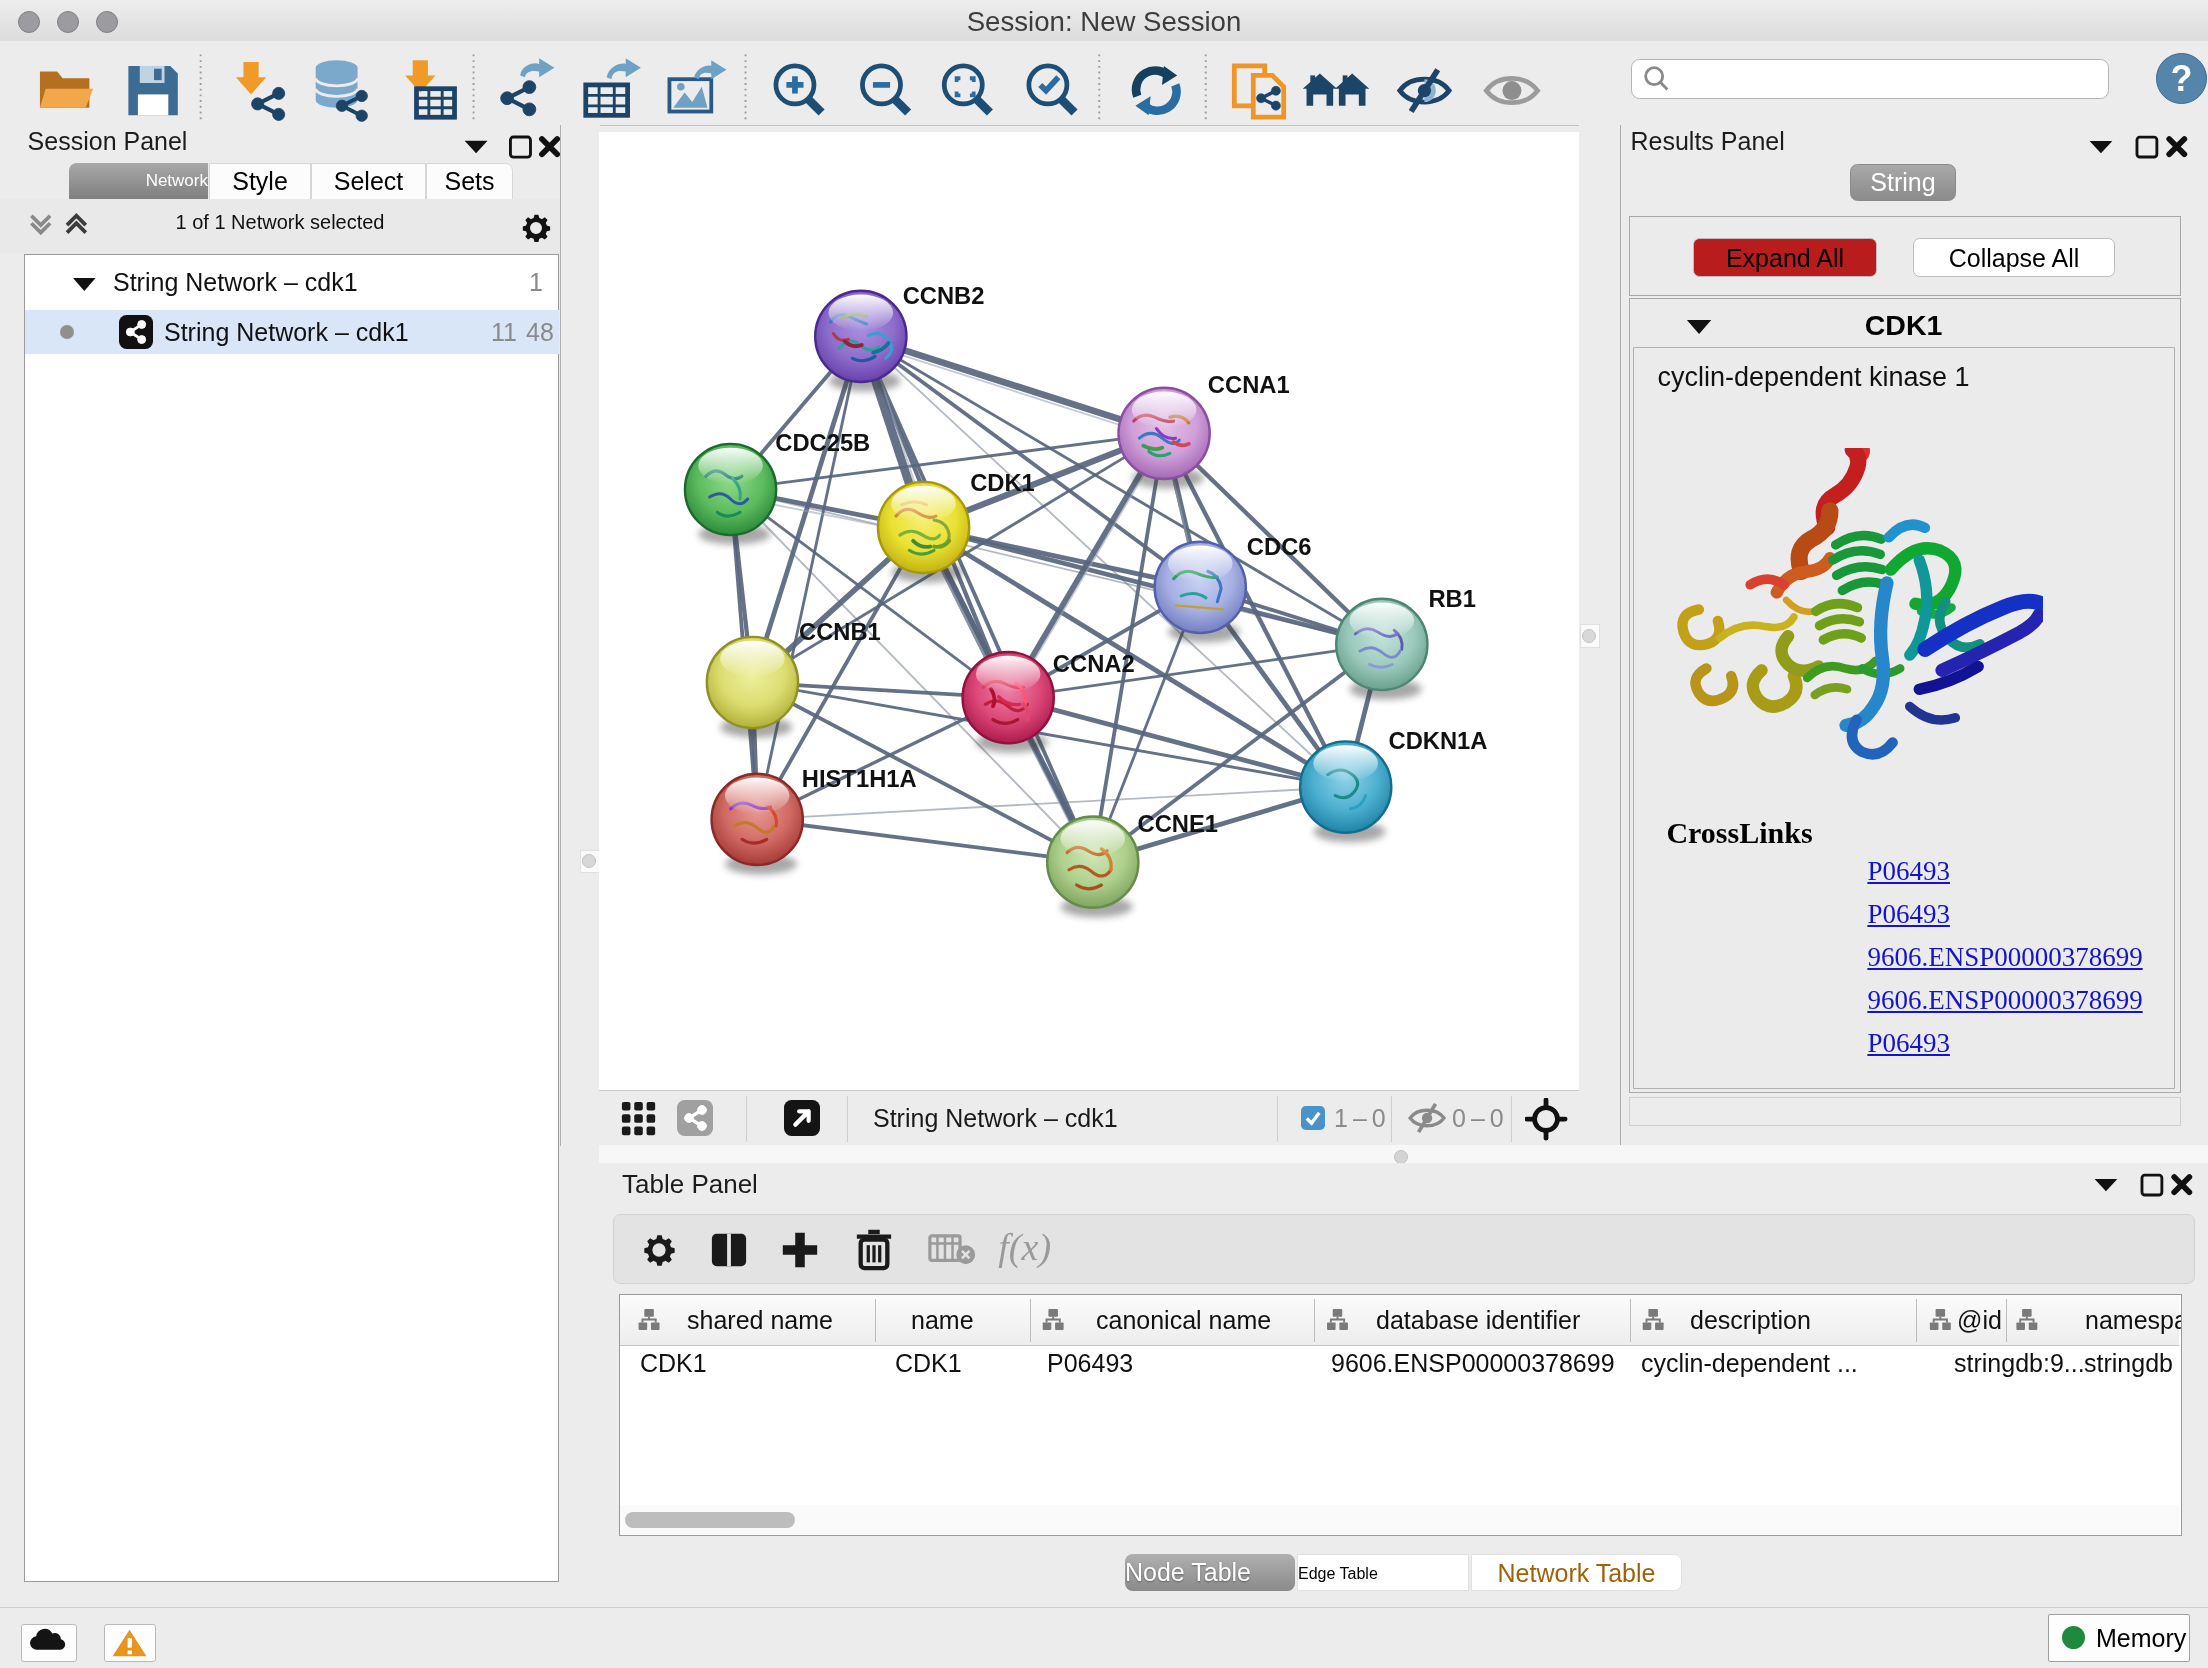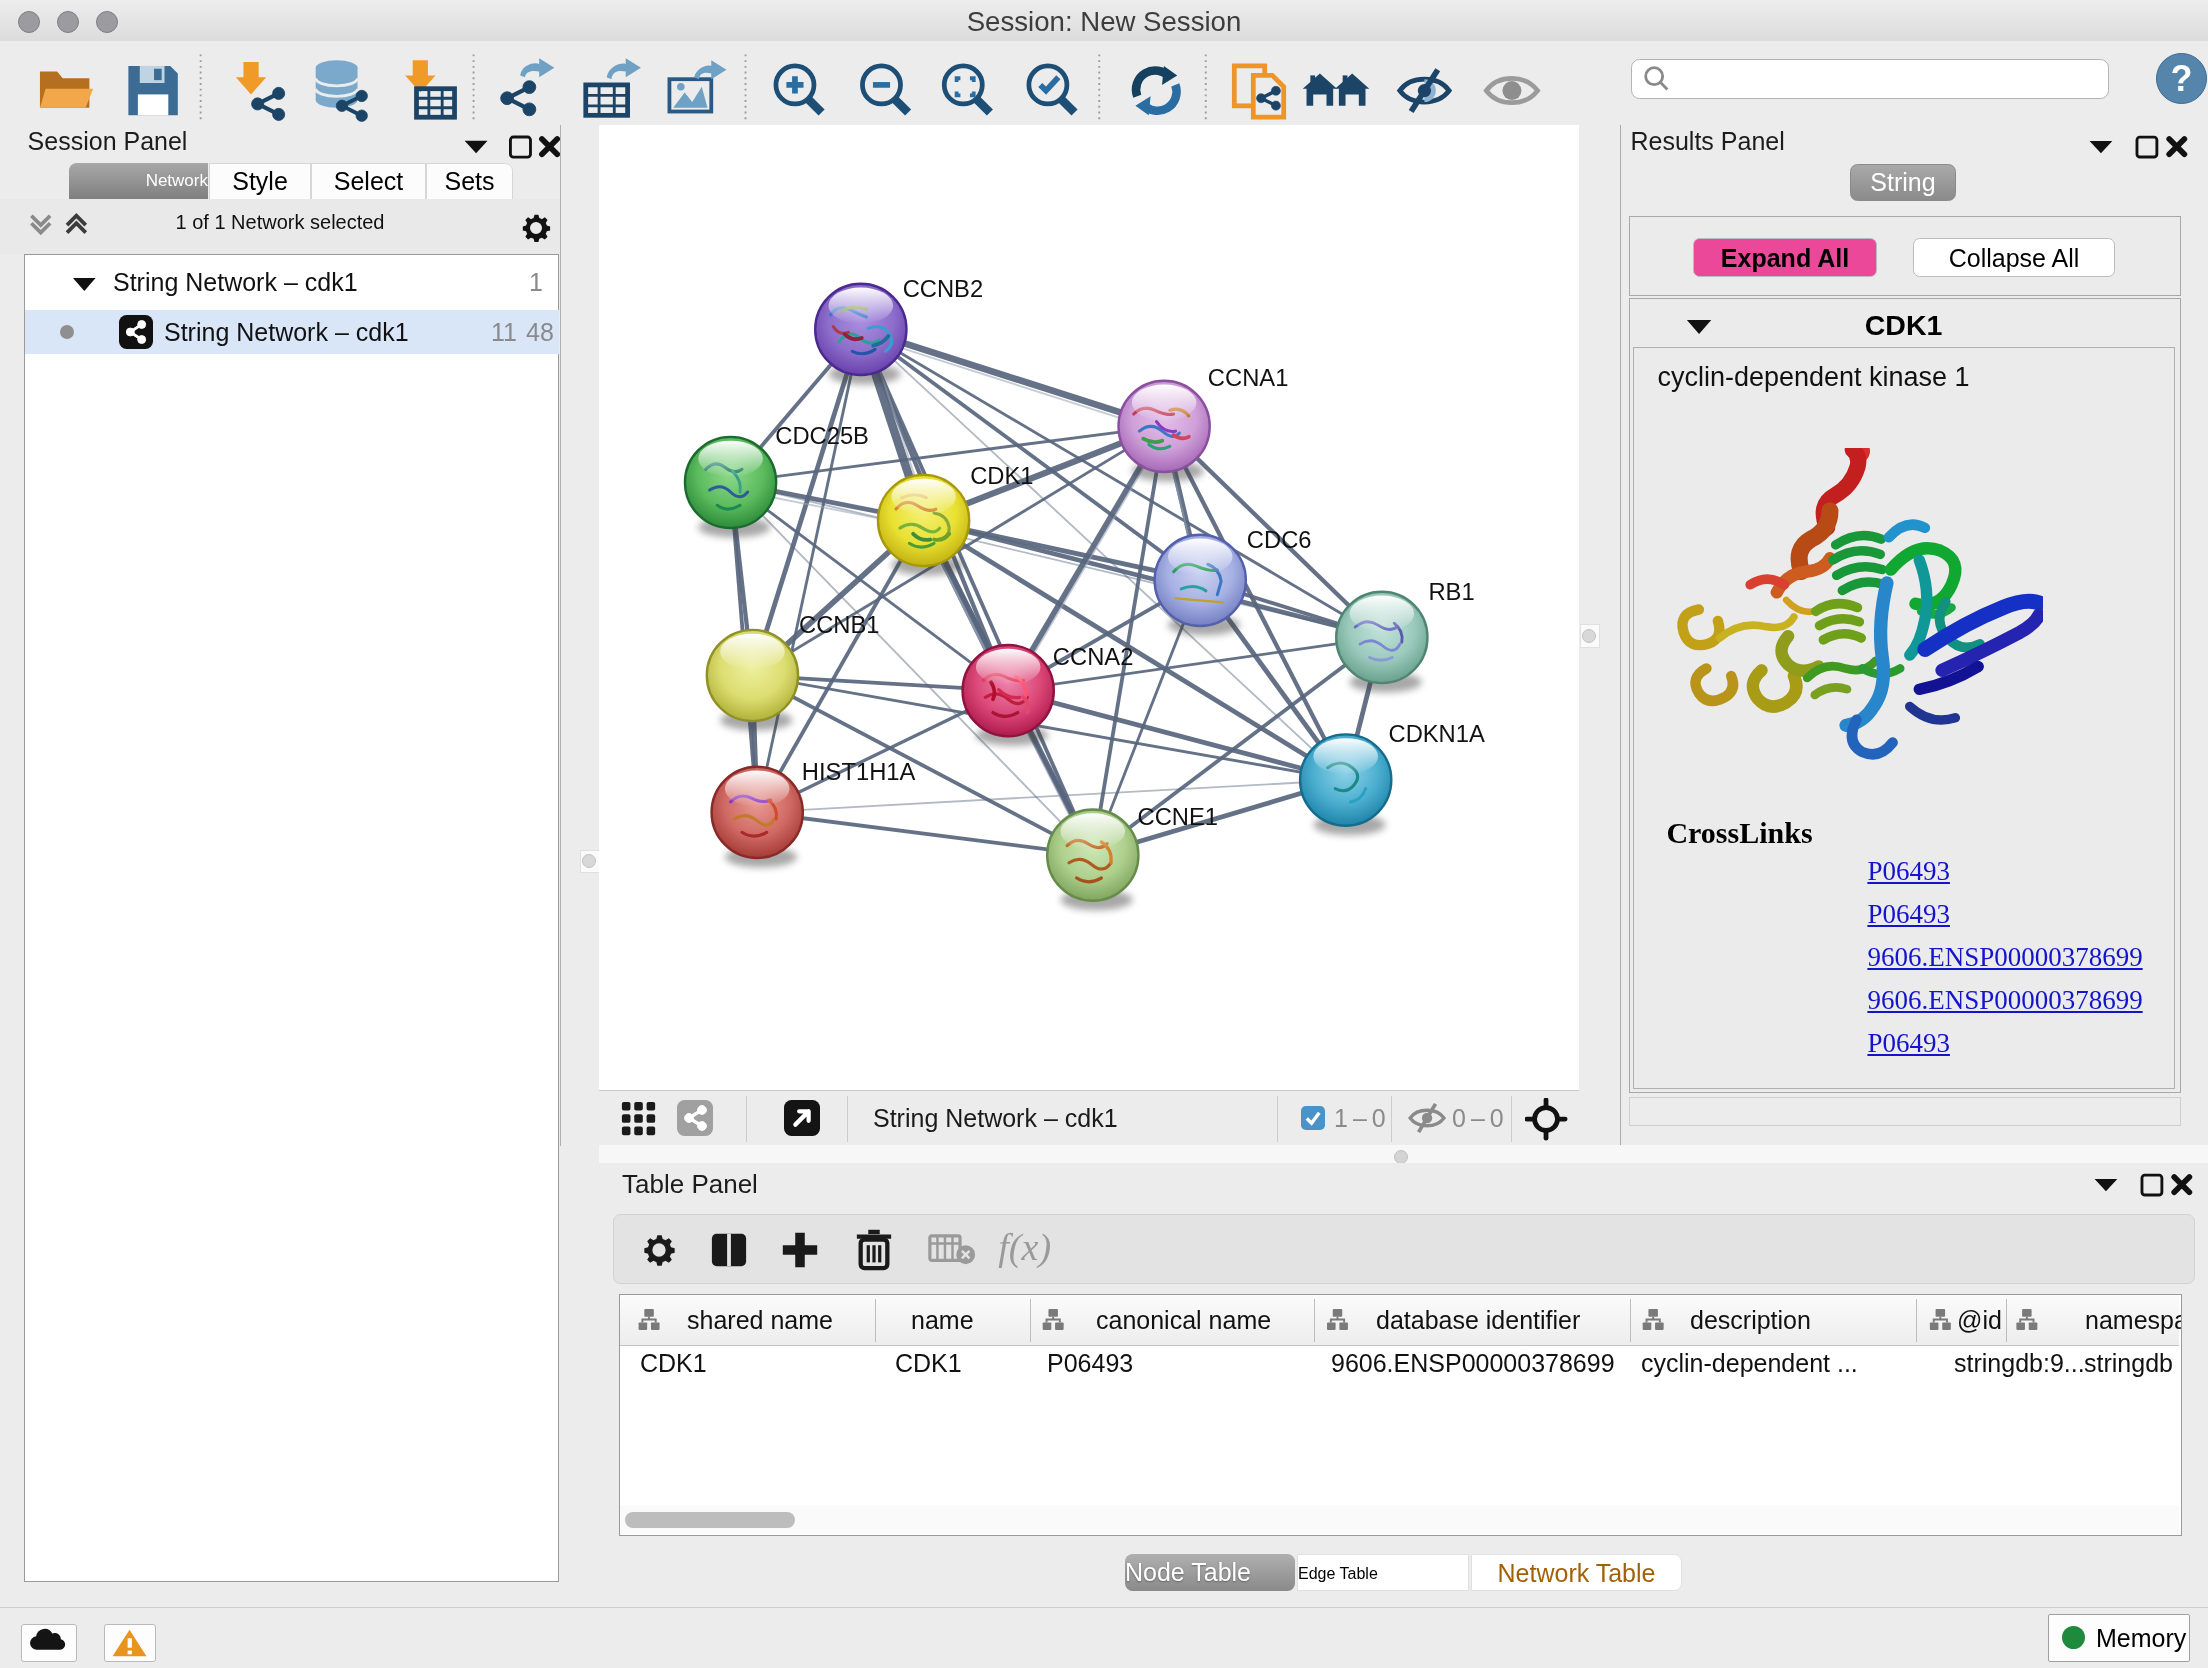--- a/index.html
+++ b/index.html
@@ -228,21 +228,21 @@
       <div class="abs" style="left:466px;top:7.6px;font-size:25px;color:#8a8a8a;">11</div>
       <div class="abs" style="left:501px;top:7.6px;font-size:25px;color:#8a8a8a;">48</div>
     </div>
   </div>
 </div>
 
 <div class="abs" style="left:560px;top:125px;width:39px;height:1021px;background:#ececec;border-left:1px solid #b0b0b0;"></div>
 <div class="abs" style="left:580px;top:850px;width:18px;height:21px;background:#fafafa;border:1px solid #e0e0e0;"></div>
 <div class="abs" style="left:582px;top:854px;width:12.4px;height:12.4px;border-radius:50%;background:#d8d8d8;border:1px solid #c2c2c2;"></div>
 
-<div class="abs" id="canvas" style="left:599px;top:125px;width:980px;height:965px;background:#ffffff;">
+<div class="abs" id="canvas" style="left:599px;top:132px;width:980px;height:965px;background:#ffffff;font-weight:bold;">
 <svg width="980" height="965" viewBox="0 0 1030 1015">
 <defs>
   <filter id="b" x="-50%" y="-50%" width="200%" height="200%">
           <feGaussianBlur stdDeviation="4"></feGaussianBlur>
         </filter>
   <linearGradient id="gloss" x1="0" y1="0" x2="0" y2="1">
     <stop offset="0" stop-color="#ffffff" stop-opacity="0.98"></stop>
     <stop offset="0.55" stop-color="#ffffff" stop-opacity="0.45"></stop>
     <stop offset="1" stop-color="#ffffff" stop-opacity="0"></stop>
   </linearGradient>
@@ -588,22 +588,22 @@
   <svg class="abs" style="left:461px;top:9.5px;" width="109" height="27" viewBox="0 0 115 28">
     <path d="M8 6 L32 6 L20 19 Z" fill="#111"></path>
     <rect x="58" y="2" width="21" height="21" rx="3" fill="none" stroke="#111" stroke-width="3"></rect>
     <path d="M92 4 L108 20 M108 4 L92 20" stroke="#111" stroke-width="6" stroke-linecap="round"></path>
   </svg>
   <div class="abs" style="left:229px;top:39px;width:104px;height:35px;background:linear-gradient(#a9a9a9,#8b8b8b);border:1px solid #8a8a8a;border-radius:7.6px;
        color:#fff;font-size:25px;text-align:center;line-height:35px;">String</div>
   <div class="abs" style="left:5.7px;top:74px;width:559px;height:1022px;"></div>
 
   <div class="abs" style="left:7.6px;top:91px;width:552px;height:80px;background:#ebebeb;border:1.9px solid #a8a8a8;box-sizing:border-box;"></div>
-  <div class="abs" style="left:72px;top:113px;width:184px;height:39px;background:#ec4899;border:1px solid #bcbcbc;border-radius:6.7px;
-       font-size:25px;text-align:center;line-height:39px;color:#000;box-sizing:border-box;font-weight:bold;">Expand All</div>
+  <div class="abs" style="left:72px;top:113px;width:184px;height:39px;background:#b91c1c;border:1px solid #bcbcbc;border-radius:6.7px;
+       font-size:25px;text-align:center;line-height:39px;color:#000;box-sizing:border-box;">Expand All</div>
   <div class="abs" style="left:292px;top:113px;width:202px;height:39px;background:#ffffff;border:1px solid #bcbcbc;border-radius:6.7px;
        font-size:25px;text-align:center;line-height:39px;color:#000;box-sizing:border-box;">Collapse All</div>
 
   <div class="abs" style="left:7.6px;top:173px;width:552px;height:795px;background:#ebebeb;border:1.9px solid #a8a8a8;box-sizing:border-box;">
     <svg class="abs" style="left:55px;top:19px;" width="30" height="19" viewBox="0 0 32 20">
         <path d="M2 2 L28 2 L15 17 Z" fill="#111"></path>
       </svg>
     <div class="abs" style="left:0;top:9.5px;width:548px;text-align:center;font-size:28.5px;font-weight:bold;color:#000;">CDK1</div>
 
     <div class="abs" style="left:3.8px;top:48px;width:540px;height:740px;background:#ebebeb;border:1px solid #b0b0b0;">

